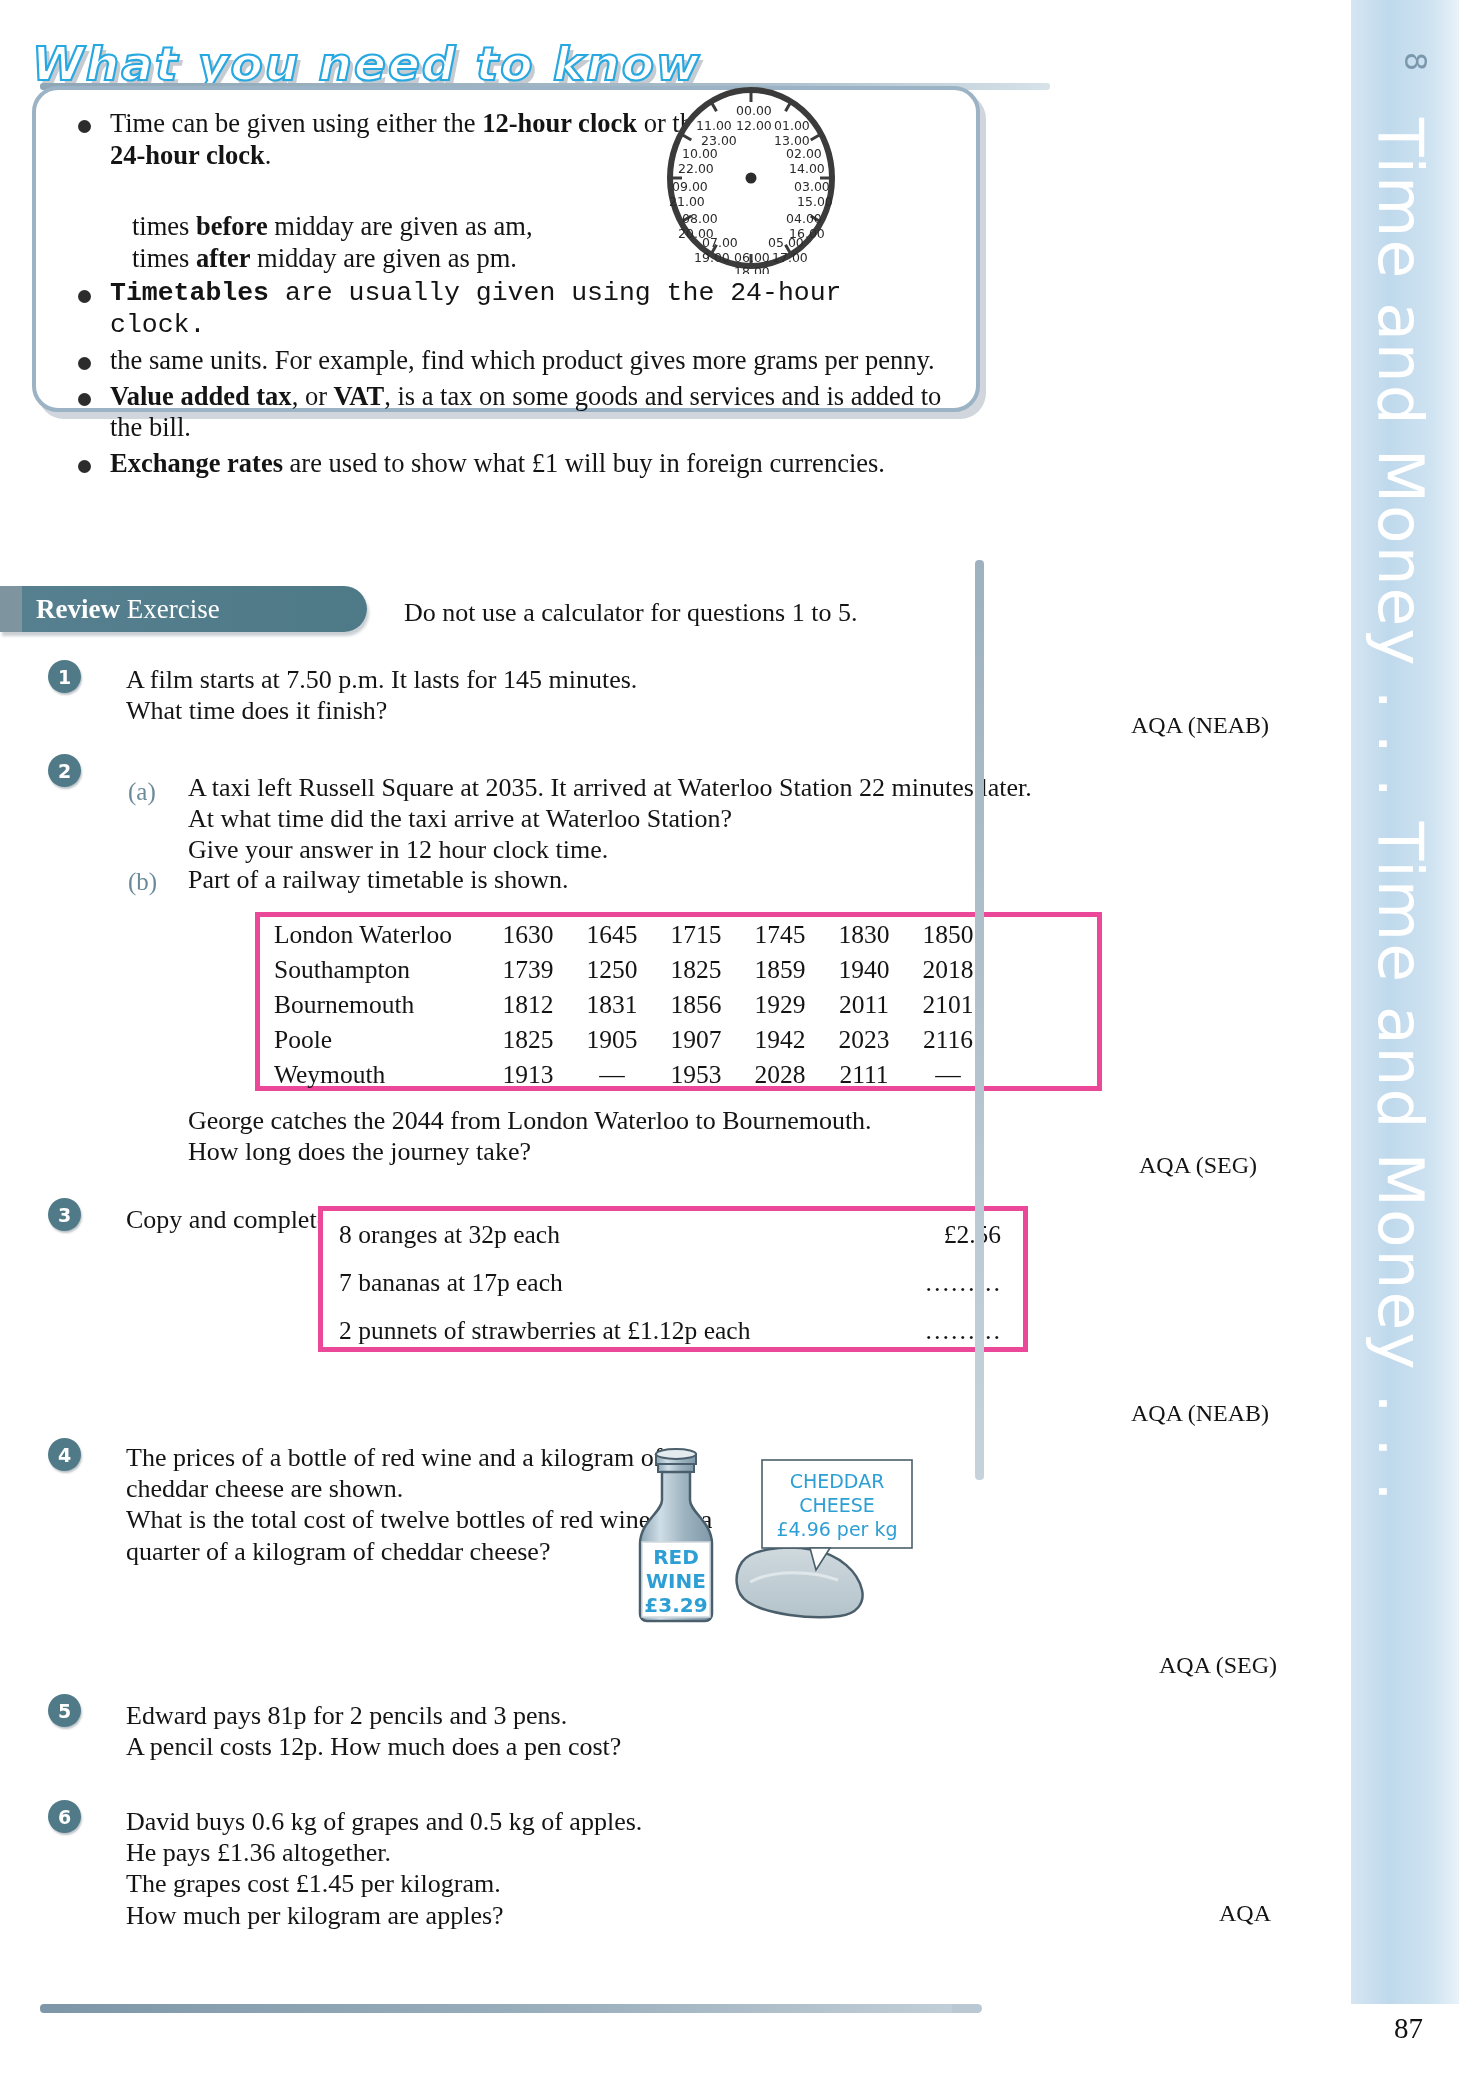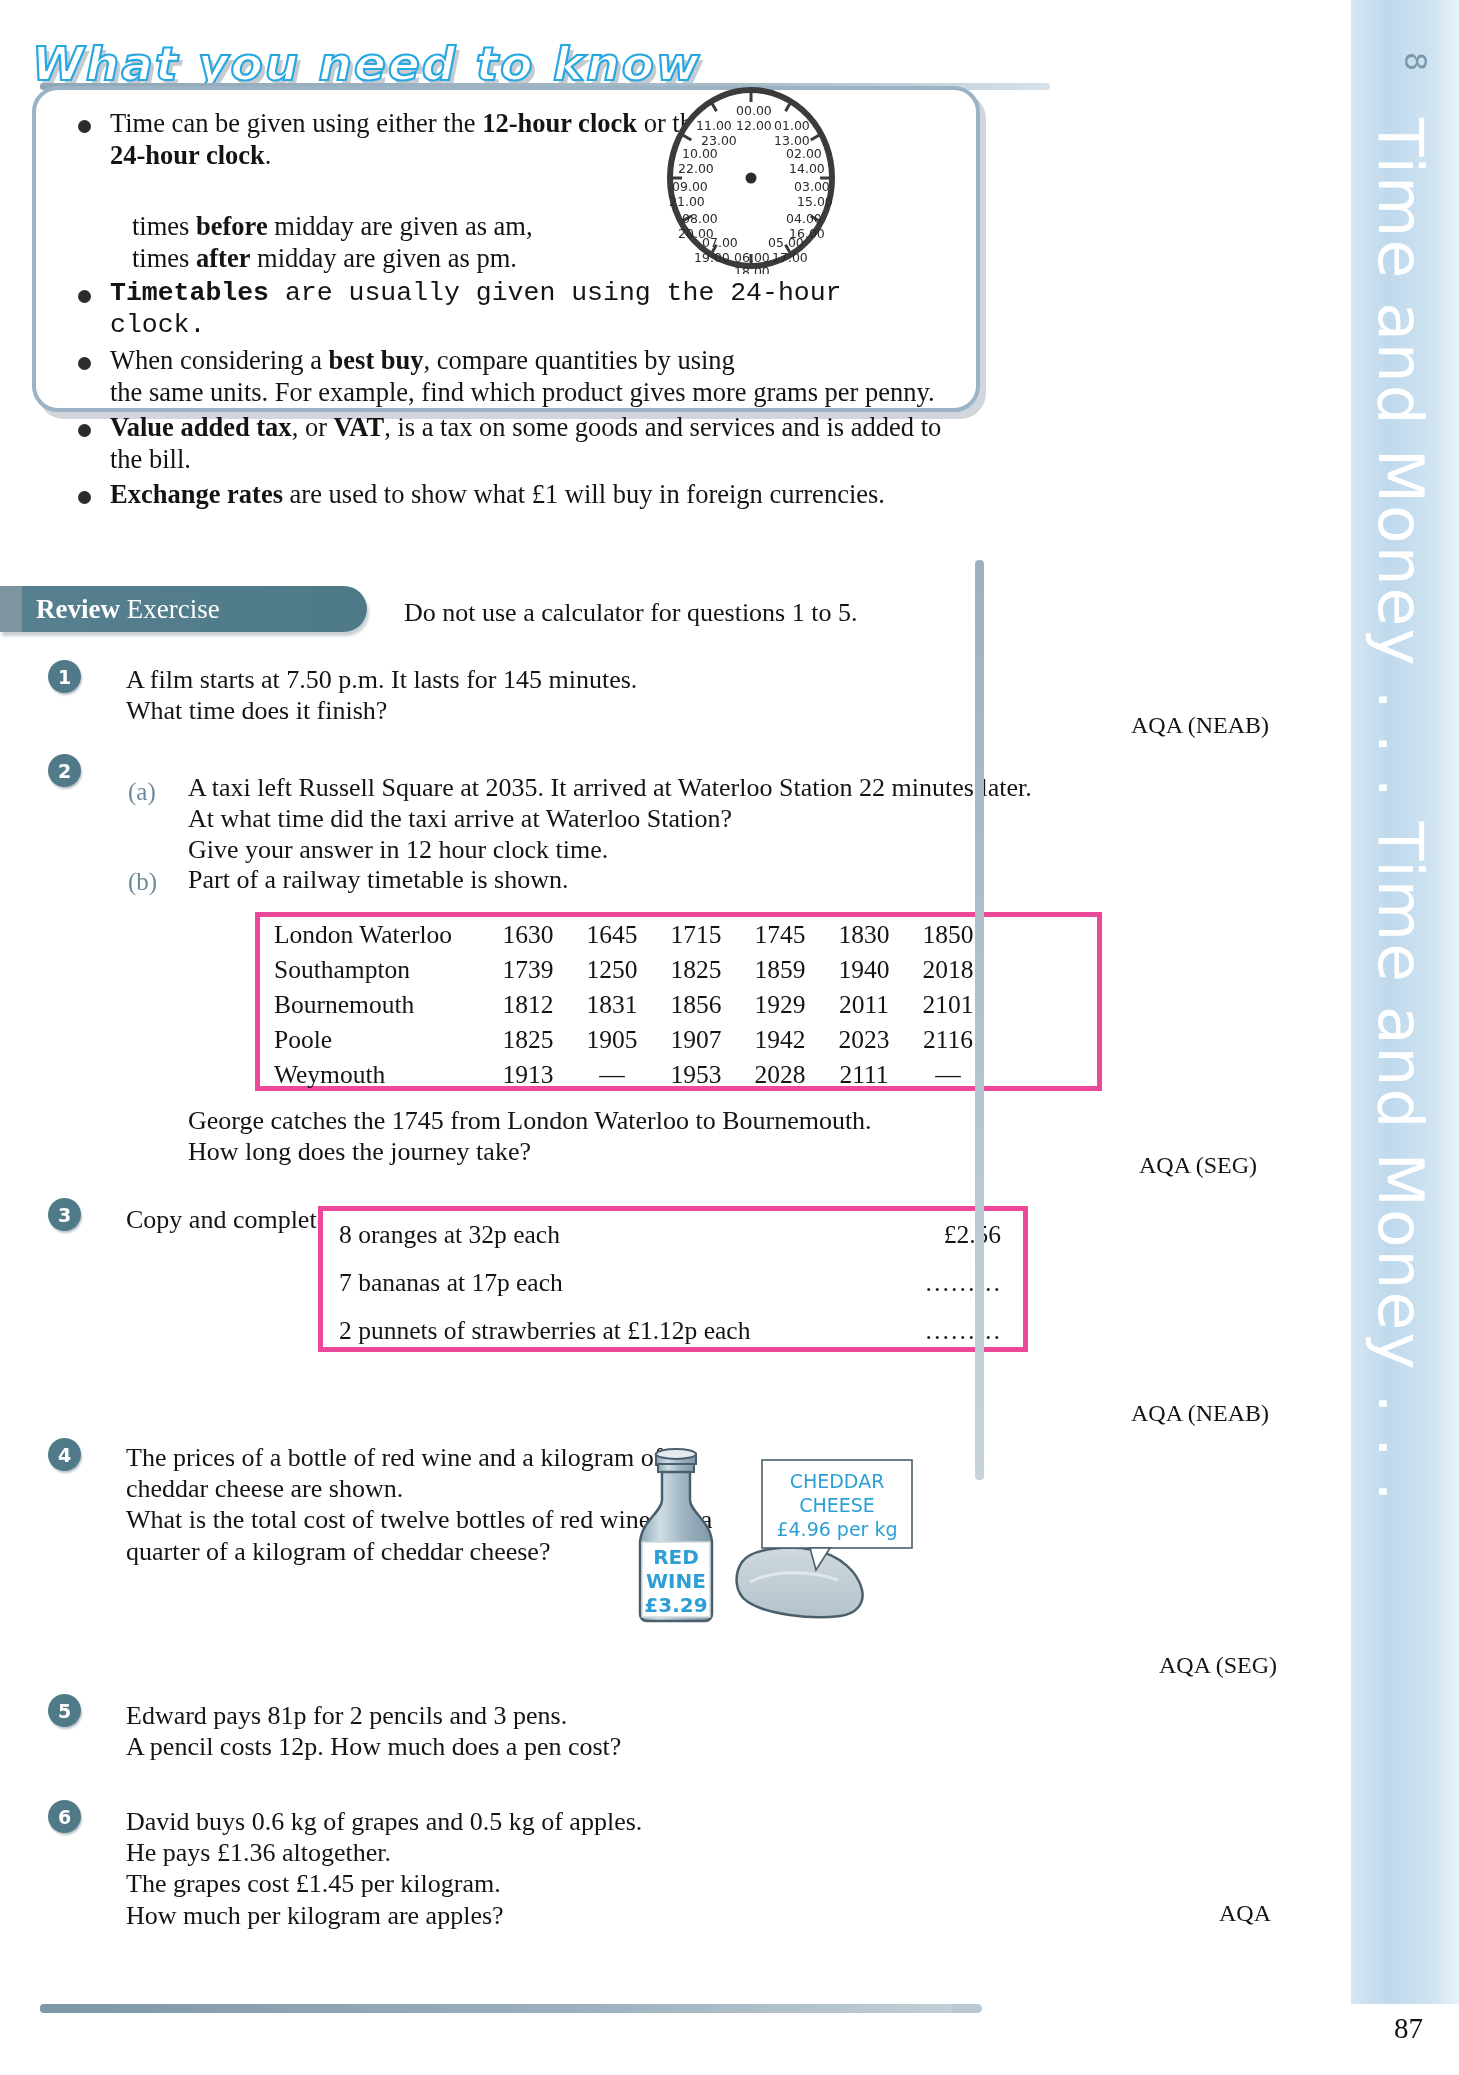--- a/index.html
+++ b/index.html
@@ -170,21 +170,20 @@
       <li>
         <span class="" style="display: block;"><span>Time can be given using either the </span><b>12-hour clock</b><span> or the</span></span>
         <span class="" style="display: block;"><b>24-hour clock</b><span>.</span></span>
         <span class="ind1" style="display: block; margin-top: 40px;"><span>times </span><b>before</b><span> midday are given as am,</span></span>
         <span class="ind1" style="display: block;"><span>times </span><b>after</b><span> midday are given as pm.</span></span>
       </li>
       <li>
         <span class="" style="display: block; font-family: Liberation Mono, monospace;"><b>Timetables</b><span> are usually given using the 24-hour clock.</span></span>
       </li>
       <li>
-        <span class="" style="display: block;"><span>When considering a </span><b>best buy</b><span>, compare quantities by using</span></span>
         <span class="" style="display: block;"><span>the same units. For example, find which product gives more grams per penny.</span></span>
       </li>
       <li>
         <span class="" style="display: block;"><b>Value added tax</b><span>, or </span><b>VAT</b><span>, is a tax on some goods and services and is added to the bill.</span></span>
       </li>
       <li>
         <span class="" style="display: block;"><b>Exchange rates</b><span> are used to show what £1 will buy in foreign currencies.</span></span>
       </li>
     </ul>
 </div>
@@ -317,21 +316,21 @@
           <td class="tm">1953</td>
           <td class="tm">2028</td>
           <td class="tm">2111</td>
           <td class="tm">—</td>
         </tr>
       </tbody>
     </table>
 </div>
 
 <div class="qtext" style="left:188px;top:1105px;width:900px;">
-  <div>George catches the 1745 from London Waterloo to Bournemouth.</div>
+  <div>George catches the 2044 from London Waterloo to Bournemouth.</div>
   <div>How long does the journey take?</div>
 </div>
 <div class="board" style="left:1139px;top:1152px;">AQA (SEG)</div>
 
 <div class="qnum" style="left:48px;top:1198px;">3</div>
 <div class="qtext" style="left:126px;top:1204px;width:900px;">
   <div>Copy and complete the following shopping bill and work out the total.</div>
 </div>
 
 <div class="bluebox" id="bill-box" style="left:318px;top:1206px;width:700px;height:136px;">

